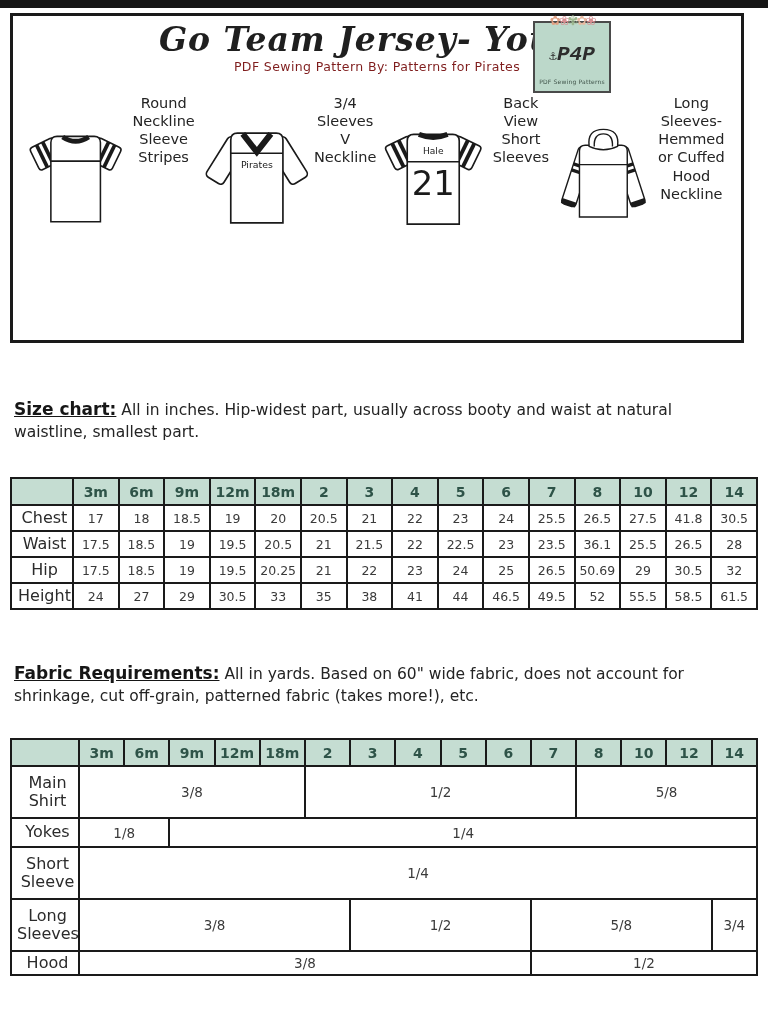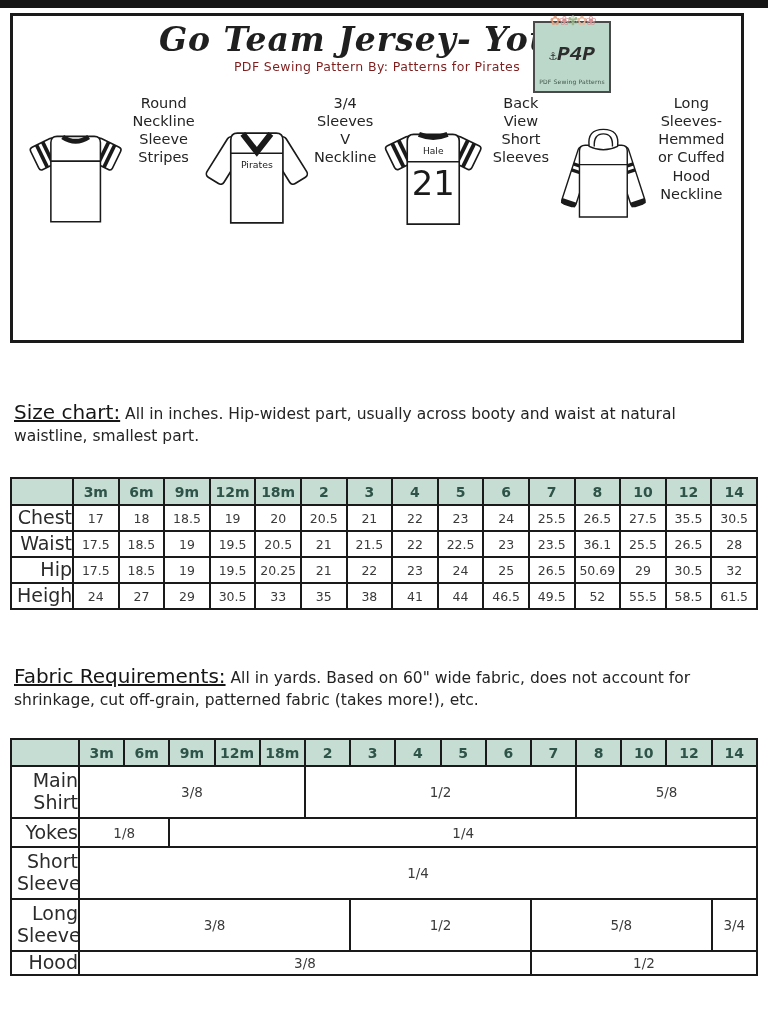--- a/index.html
+++ b/index.html
@@ -23,29 +23,29 @@
 
   .views{display:flex;justify-content:space-between;padding:0 10px;margin-top:2px}
   .view{width:176px;display:flex;flex-direction:row;}
   .view svg{display:block}
   .caption{text-align:center;font-size:14.5px;line-height:1.25;color:#242424;margin-top:2px}
 
   
   .section-lead{position:absolute;left:14px;width:720px;font-size:15.5px;line-height:1.4;color:#242424}
   .lead-size{top:398px}
   .lead-fabric{top:662px}
-  .heading{font-weight:normal;font-size:20px;text-decoration:underline;color:#161616}
+  .heading{font-weight:bold;font-size:17px;text-decoration:underline;color:#161616}
 
   
   table{position:absolute;left:10px;border-collapse:collapse;table-layout:fixed;width:748px;background:#fff}
   .size-table{top:477px}
   .fabric-table{top:738px}
   th,td{border:2px solid #1a1a1a;text-align:center;padding:0;overflow:hidden}
   thead th{background:#c5ddd2;color:#2e5348;font-weight:bold;font-size:14px;height:27px}
-  tbody th{text-align:right;padding-left:5px;font-weight:normal;font-size:19px;background:#fff;line-height:1.15}
+  tbody th{text-align:center;padding-left:5px;font-weight:normal;font-size:16px;background:#fff;line-height:1.15}
   tbody td{font-size:12.5px;color:#3a3a3a}
   .size-table tbody tr{height:26px}
   .size-table col.labelcol{width:62px}
   .fabric-table col.labelcol{width:68px}
   .fabric-table tbody td{font-size:13.5px}
   .fabric-table tbody tr:nth-child(1){height:52px}
   .fabric-table tbody tr:nth-child(2){height:29px}
   .fabric-table tbody tr:nth-child(3){height:52px}
   .fabric-table tbody tr:nth-child(4){height:52px}
   .fabric-table tbody tr:nth-child(5){height:24px}
@@ -224,21 +224,21 @@
         <td>19</td>
         <td>20</td>
         <td>20.5</td>
         <td>21</td>
         <td>22</td>
         <td>23</td>
         <td>24</td>
         <td>25.5</td>
         <td>26.5</td>
         <td>27.5</td>
-        <td>35.5</td>
+        <td>41.8</td>
         <td>30.5</td>
       </tr>
       <tr>
         <th>Waist</th>
         <td>17.5</td>
         <td>18.5</td>
         <td>19</td>
         <td>19.5</td>
         <td>20.5</td>
         <td>21</td>

